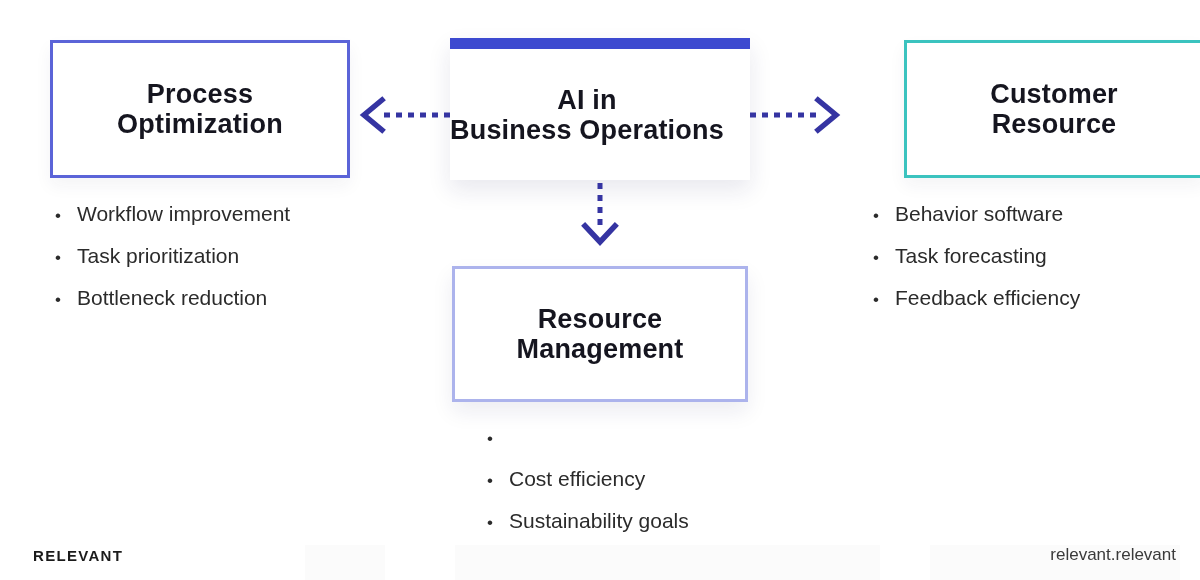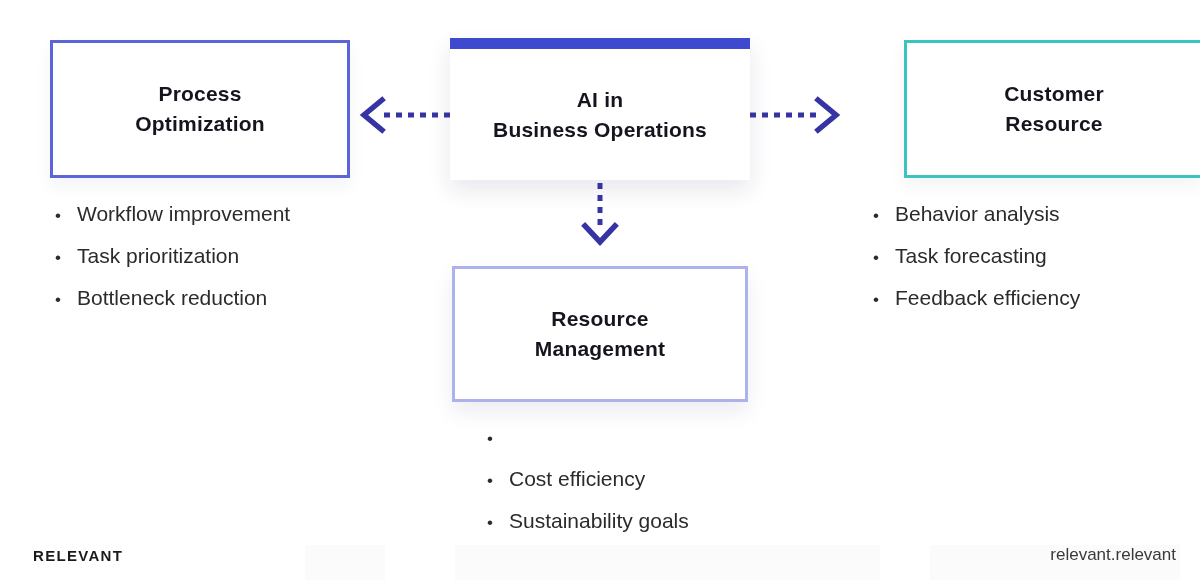--- a/index.html
+++ b/index.html
@@ -6,34 +6,34 @@
   .canvas{
     position:relative;width:1200px;height:580px;background:#ffffff;
     font-family:"Liberation Sans", sans-serif;overflow:hidden;
   }
   
   .node{
     position:absolute;background:#ffffff;display:flex;
     align-items:center;justify-content:center;text-align:center;
   }
   .node-title{
-    font-weight:bold;font-size:21px;line-height:30px;color:#15151f;
+    font-weight:bold;font-size:27px;line-height:30px;color:#15151f;
     letter-spacing:.2px;
   }
   .node-title span{display:block;}
   #node-process{left:50px;top:40px;width:294px;height:132px;border:3px solid #5B64D8;box-shadow:0 8px 16px rgba(30,30,80,.05);}
   #node-customer{left:860px;top:40px;width:294px;height:132px;border:3px solid #3BC3BF;box-shadow:0 8px 16px rgba(30,30,80,.05);margin-left:44px;}
   #node-resource{left:452px;top:266px;width:290px;height:130px;border:3px solid #ACB3EC;box-shadow:0 10px 20px rgba(30,30,90,.08);}
   #node-center{
     left:450px;top:38px;width:300px;height:142px;
     flex-direction:column;align-items:stretch;justify-content:flex-start;
     box-shadow:0 10px 22px rgba(30,30,90,.10);
   }
   .center-bar{height:11px;background:#3D4AD0;flex:0 0 auto;}
-  .center-body{flex:1 1 auto;display:flex;align-items:center;justify-content:center;}
+  .center-body{flex:1 1 auto;display:flex;align-items:center;}
   
   .arrow-layer{position:absolute;left:0;top:0;pointer-events:none;}
   
   .bullets{position:absolute;list-style:none;margin:0;padding:0;font-size:21px;color:#2b2b2b;}
   .bullets li{display:flex;align-items:baseline;line-height:24px;margin-bottom:16px;}
   .dot{flex:0 0 22px;font-size:17px;color:#2b2b2b;}
   #list-process{left:55px;top:202px;}
   #list-customer{left:873px;top:202px;}
   #list-resource{left:487px;top:427px;}
   
@@ -111,21 +111,21 @@
       </li>
     <li>
         <span class="dot">•</span>
         <span>Bottleneck reduction</span>
       </li>
   </ul>
 
   <ul class="bullets" id="list-customer">
     <li>
         <span class="dot">•</span>
-        <span>Behavior analysis</span>
+        <span>Behavior software</span>
       </li>
     <li>
         <span class="dot">•</span>
         <span>Task forecasting</span>
       </li>
     <li>
         <span class="dot">•</span>
         <span>Feedback efficiency</span>
       </li>
   </ul>

